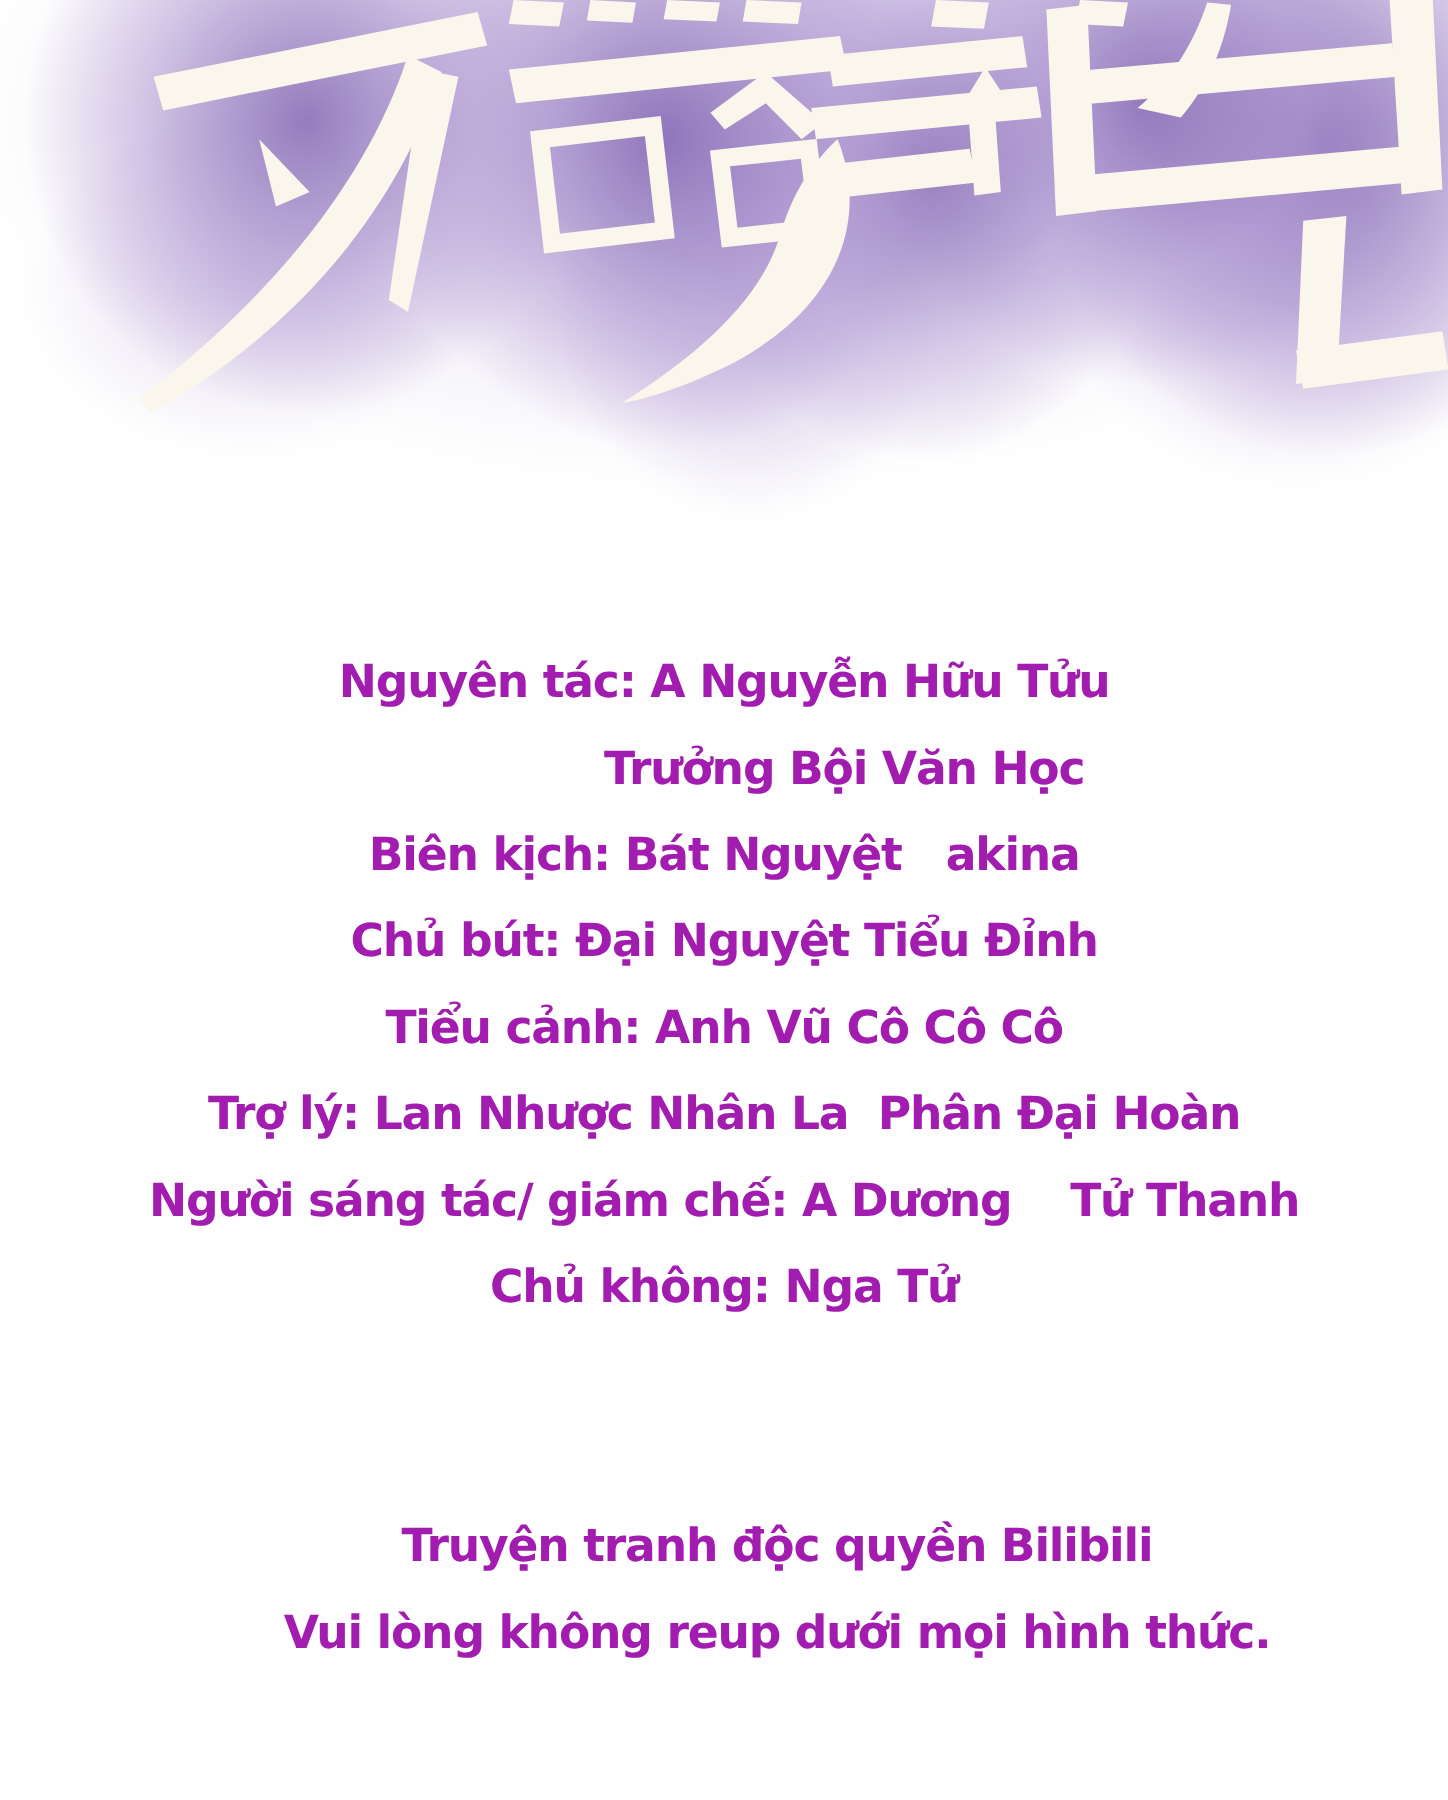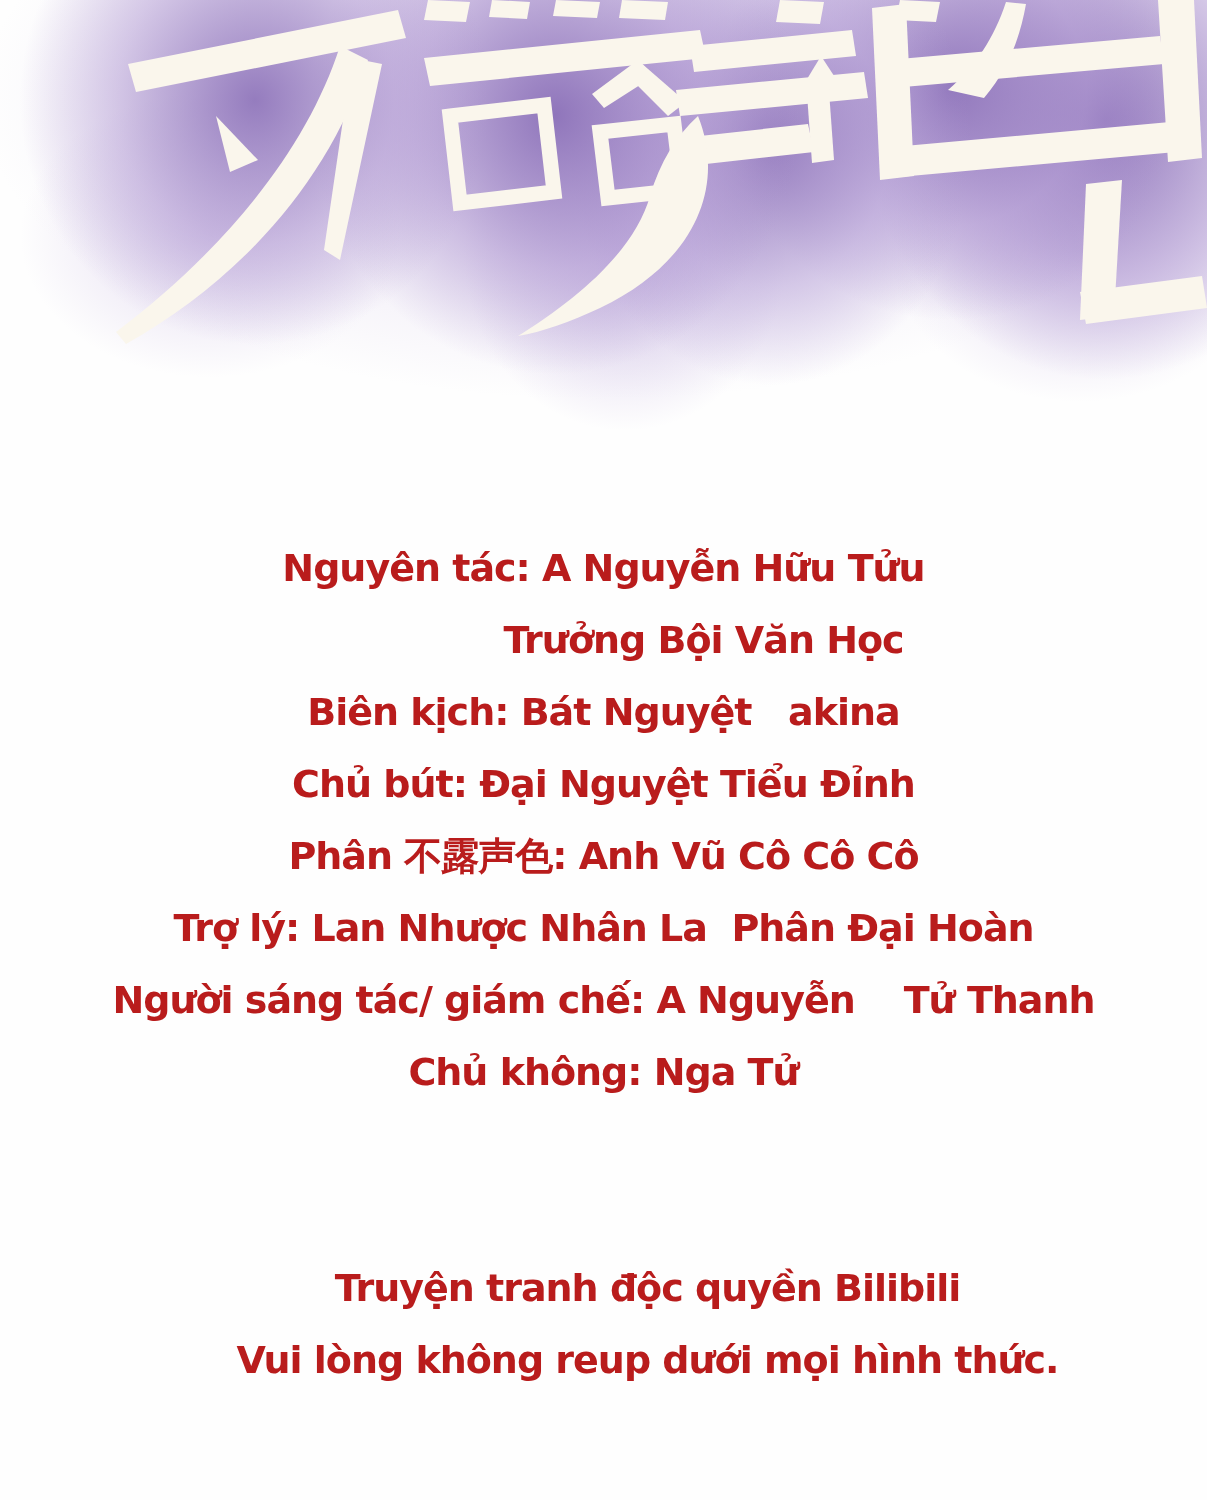--- a/index.html
+++ b/index.html
@@ -65,21 +65,21 @@
     text-align: center;
   }
   .credits { top: 532px; }
   .footer  { top: 1252px; padding-left: 44px; }
   .text-line {
     height: 72px;
     line-height: 72px;
     font-size: 38px;
     font-weight: bold;
     letter-spacing: -1px;
-    color: #b91c1c;
+    color: #a21caf;
     white-space: pre;
   }
   .shift-right { transform: translateX(100px); }
 </style>
 </head>
 <body>
 
 <div class="title-zone">
   <div class="title-glow"></div>
   <span class="sr-only">不露声色</span>
@@ -117,22 +117,22 @@
     <path d="M1086,184 L1122,180 L1114,316 L1080,320 Z"></path>
     <path d="M1080,292 L1202,276 L1207,308 L1086,324 Z"></path>
   </svg>
 </div>
 
 <div class="credits">
   <div class="text-line">Nguyên tác: A Nguyễn Hữu Tửu</div>
   <div class="text-line shift-right">Trưởng Bội Văn Học</div>
   <div class="text-line">Biên kịch: Bát Nguyệt   akina</div>
   <div class="text-line">Chủ bút: Đại Nguyệt Tiểu Đỉnh</div>
-  <div class="text-line">Phân 不露声色: Anh Vũ Cô Cô Cô</div>
+  <div class="text-line">Tiểu cảnh: Anh Vũ Cô Cô Cô</div>
   <div class="text-line">Trợ lý: Lan Nhược Nhân La  Phân Đại Hoàn</div>
-  <div class="text-line">Người sáng tác/ giám chế: A Nguyễn    Tử Thanh</div>
+  <div class="text-line">Người sáng tác/ giám chế: A Dương    Tử Thanh</div>
   <div class="text-line">Chủ không: Nga Tử</div>
 </div>
 
 <div class="footer">
   <div class="text-line">Truyện tranh độc quyền Bilibili</div>
   <div class="text-line">Vui lòng không reup dưới mọi hình thức.</div>
 </div>
 
 </body></html>

